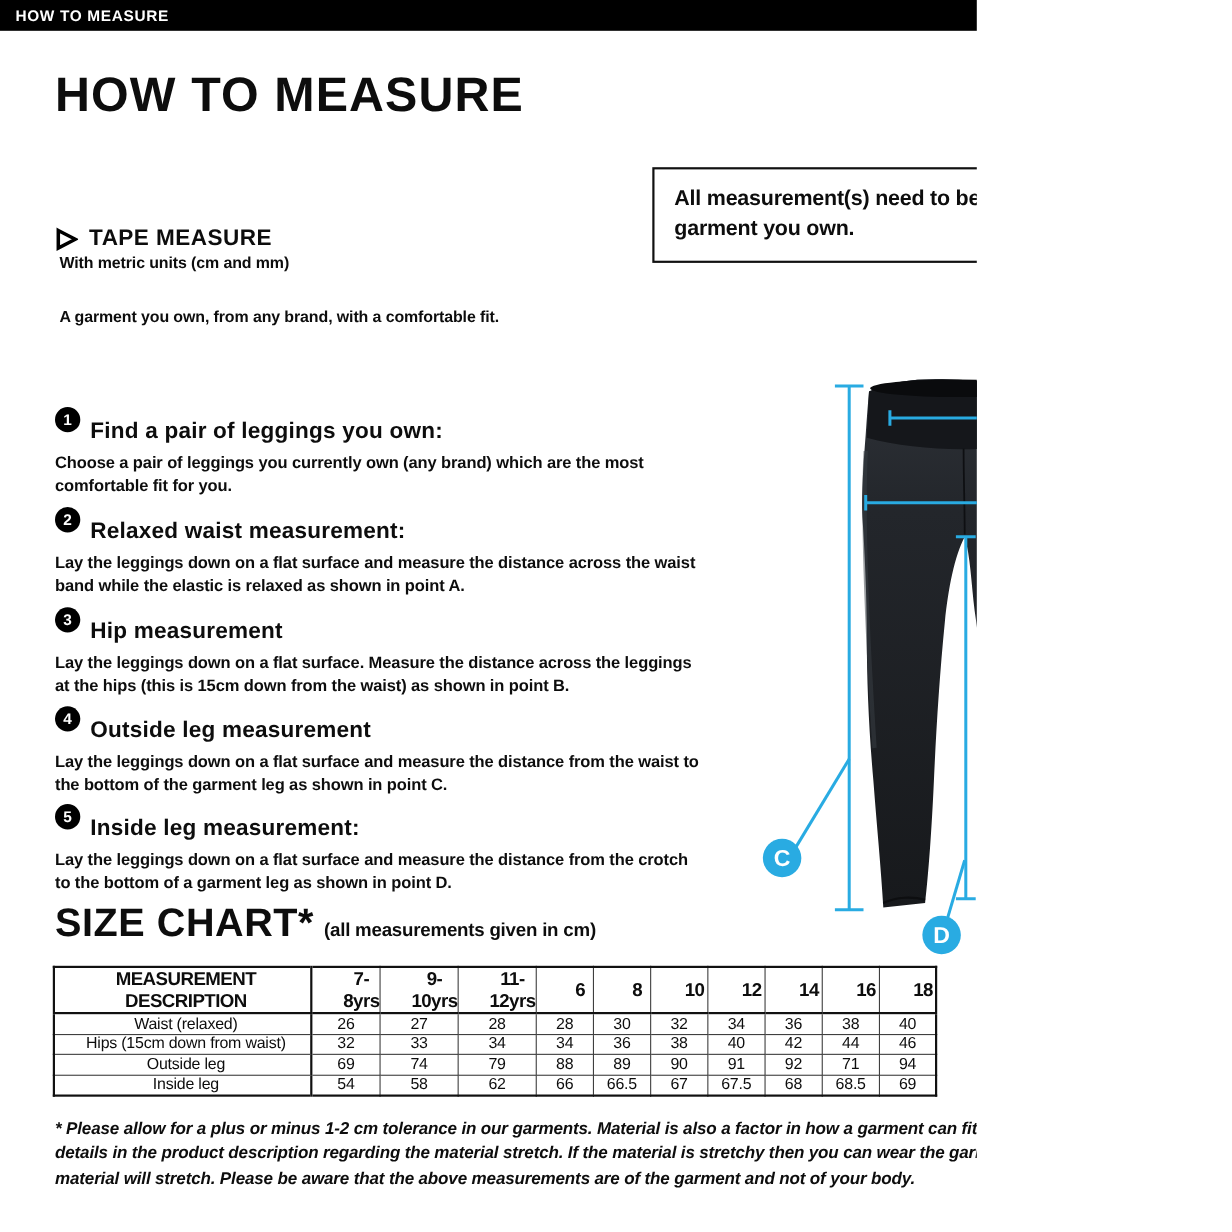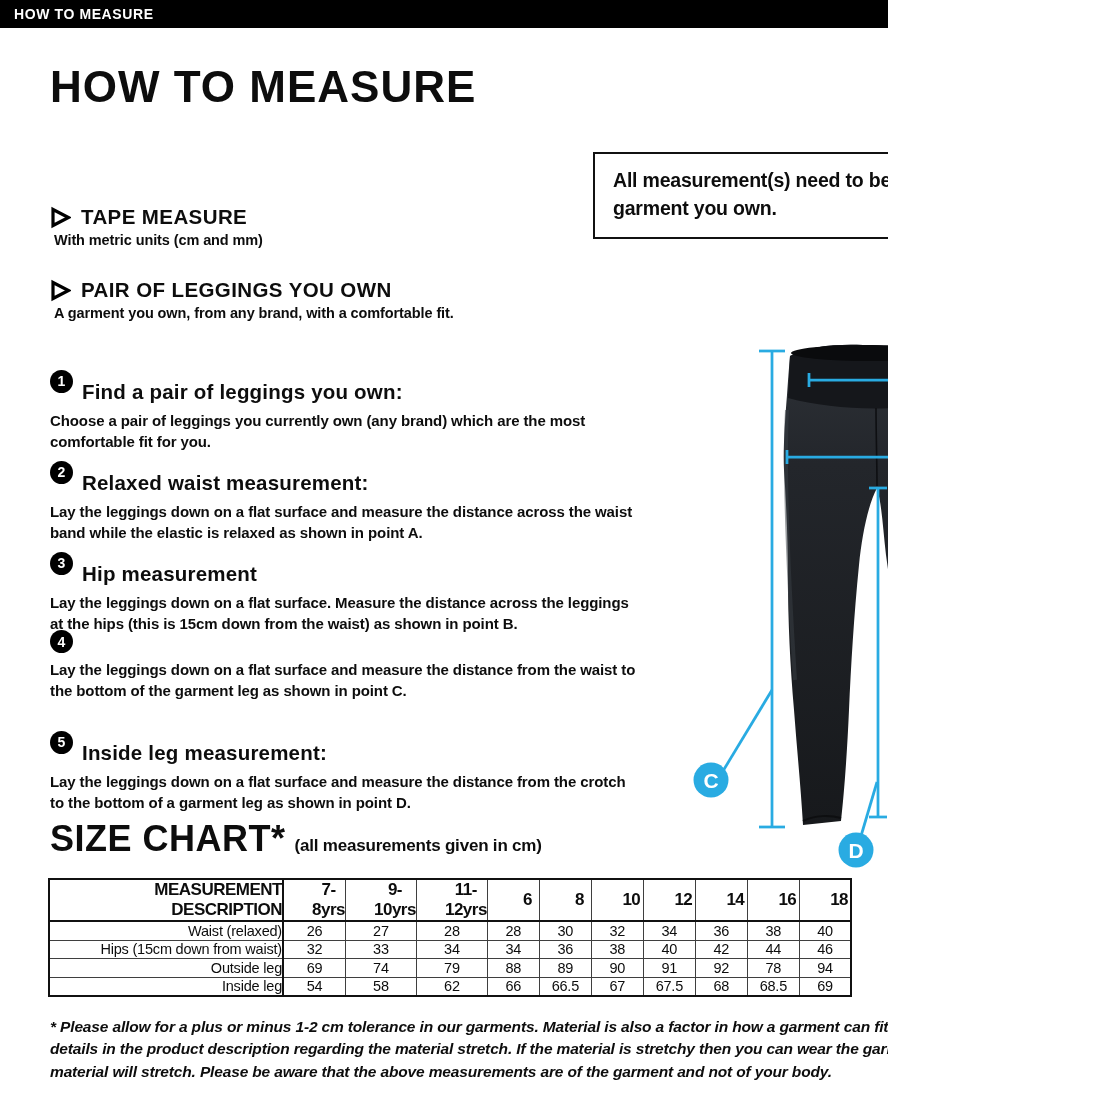--- a/index.html
+++ b/index.html
@@ -35,21 +35,21 @@
   .step-title{font-size:20.5px;font-weight:700;letter-spacing:.2px;margin-top:22px;}
   .step-body{margin-top:6px;font-size:15px;font-weight:700;line-height:1.4;letter-spacing:-.1px;max-width:592px;}
   
   .size-chart-head{position:absolute;left:50px;top:818px;display:flex;align-items:baseline;gap:9px;}
   .size-chart-title{font-size:36px;font-weight:700;letter-spacing:.5px;}
   .size-chart-sub{font-size:17px;font-weight:700;letter-spacing:-.2px;}
   table.size{position:absolute;left:48px;top:878px;border-collapse:collapse;table-layout:fixed;
     border:2px solid #111;}
   table.size th,table.size td{border:1.5px solid #3f3f3f;padding:0;text-align:center;vertical-align:middle;}
   table.size thead th{font-size:17px;font-weight:700;letter-spacing:-.5px;height:29px;border-bottom:2.5px solid #111;padding-left:28px;}
-  table.size th.desc,table.size td.desc{text-align:right;padding-left:6px;border-right:2.5px solid #111;}
+  table.size th.desc,table.size td.desc{text-align:center;padding-left:6px;border-right:2.5px solid #111;}
   tr.metric td{height:17px;font-size:13.5px;font-weight:700;letter-spacing:-.4px;border-bottom:2px solid #111;}
   tr.data td{height:17.5px;font-size:14.5px;font-weight:400;letter-spacing:-.2px;}
   
   .footnote{position:absolute;left:50px;top:1016px;width:1048px;font-size:15.5px;font-weight:700;
     font-style:italic;line-height:1.45;letter-spacing:-.15px;}
   
   .diagram{position:absolute;left:690px;top:340px;width:420px;height:540px;}
 </style>
 </head>
 <body>
@@ -71,26 +71,20 @@
   <div class="need-item need-1">
     <div class="need-head">
       <svg class="tri" viewBox="0 0 21 23">
         <polygon points="3,3.5 18.5,11.5 3,19.5" fill="#fff" stroke="#000" stroke-width="3.2"></polygon>
       </svg>
       <span class="need-title">TAPE MEASURE</span>
     </div>
     <div class="need-sub">With metric units (cm and mm)</div>
   </div>
   <div class="need-item need-2">
-    <div class="need-head">
-      <svg class="tri" viewBox="0 0 21 23">
-        <polygon points="3,3.5 18.5,11.5 3,19.5" fill="#fff" stroke="#000" stroke-width="3.2"></polygon>
-      </svg>
-      <span class="need-title">PAIR OF LEGGINGS YOU OWN</span>
-    </div>
     <div class="need-sub">A garment you own, from any brand, with a comfortable fit.</div>
   </div>
 
   <div class="step step-1">
     <div class="step-head">
       <span class="step-num">1</span>
       <span class="step-title">Find a pair of leggings you own:</span>
     </div>
     <div class="step-body">Choose a pair of leggings you currently own (any brand) which are the most comfortable fit for you.</div>
   </div>
@@ -104,20 +98,21 @@
   <div class="step step-3">
     <div class="step-head">
       <span class="step-num">3</span>
       <span class="step-title">Hip measurement</span>
     </div>
     <div class="step-body">Lay the leggings down on a flat surface. Measure the distance across the leggings at the hips (this is 15cm down from the waist) as shown in point B.</div>
   </div>
   <div class="step step-4">
     <div class="step-head">
       <span class="step-num">4</span>
+      <span class="step-title">Outside leg measurement</span>
     </div>
     <div class="step-body">Lay the leggings down on a flat surface and measure the distance from the waist to the bottom of the garment leg as shown in point C.</div>
   </div>
   <div class="step step-5">
     <div class="step-head">
       <span class="step-num">5</span>
       <span class="step-title">Inside leg measurement:</span>
     </div>
     <div class="step-body">Lay the leggings down on a flat surface and measure the distance from the crotch to the bottom of a garment leg as shown in point D.</div>
   </div>
@@ -254,21 +249,21 @@
       <tr class="data">
         <td class="desc">Outside leg</td>
         <td>69</td>
         <td>74</td>
         <td>79</td>
         <td>88</td>
         <td>89</td>
         <td>90</td>
         <td>91</td>
         <td>92</td>
-        <td>78</td>
+        <td>71</td>
         <td>94</td>
       </tr>
       <tr class="data">
         <td class="desc">Inside leg</td>
         <td>54</td>
         <td>58</td>
         <td>62</td>
         <td>66</td>
         <td>66.5</td>
         <td>67</td>

